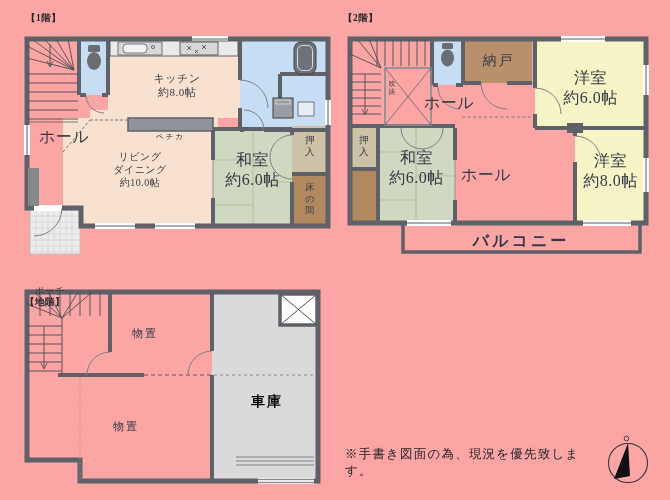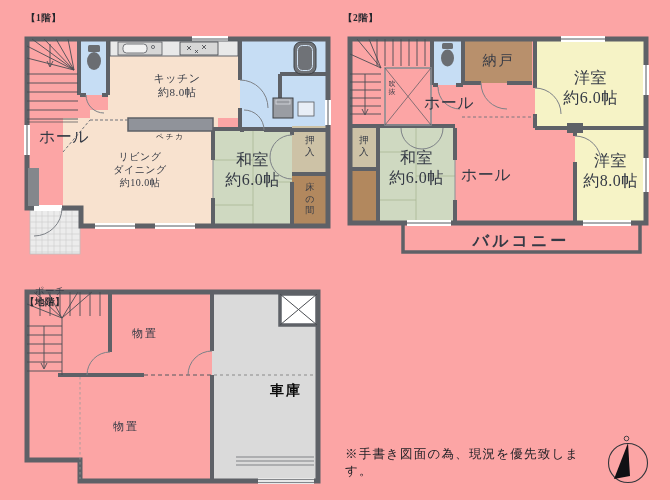--- a/index.html
+++ b/index.html
@@ -260,21 +260,21 @@
       </g>
 
       <g stroke="#7d8187" stroke-width="1" fill="none">
         <path d="M88,80 A23,23 0 0 0 65,103"></path>
         <path d="M190,79 A24,24 0 0 0 166,103"></path>
       </g>
     </svg>
     <span class="ftitle" style="left:3px;top:0px;margin-top:24px;">【地階】</span>
     <span class="rlabel" style="left:88px;top:54px;width:70px;font-size:11px;letter-spacing:2px;">物置</span>
     <span class="rlabel" style="left:69px;top:147px;width:70px;font-size:11px;letter-spacing:2px;">物置</span>
-    <span class="rlabel garage-lb" style="left:210px;top:110px;width:70px;text-align:right;">車庫</span>
+    <span class="rlabel garage-lb" style="left:210px;top:121px;width:70px;">車庫</span>
   </div>
 
   <div class="note">※手書き図面の為、現況を優先致します。</div>
 
   <svg class="compass" width="52" height="60" viewBox="0 0 52 60">
     <circle cx="26" cy="36" r="19.5" fill="none" stroke="#33363b" stroke-width="1.1"></circle>
     <circle cx="24.5" cy="11.5" r="2.3" fill="none" stroke="#33363b" stroke-width="0.9"></circle>
     <polygon points="26,16 12,52 28,49" fill="#101014"></polygon>
   </svg>
 

